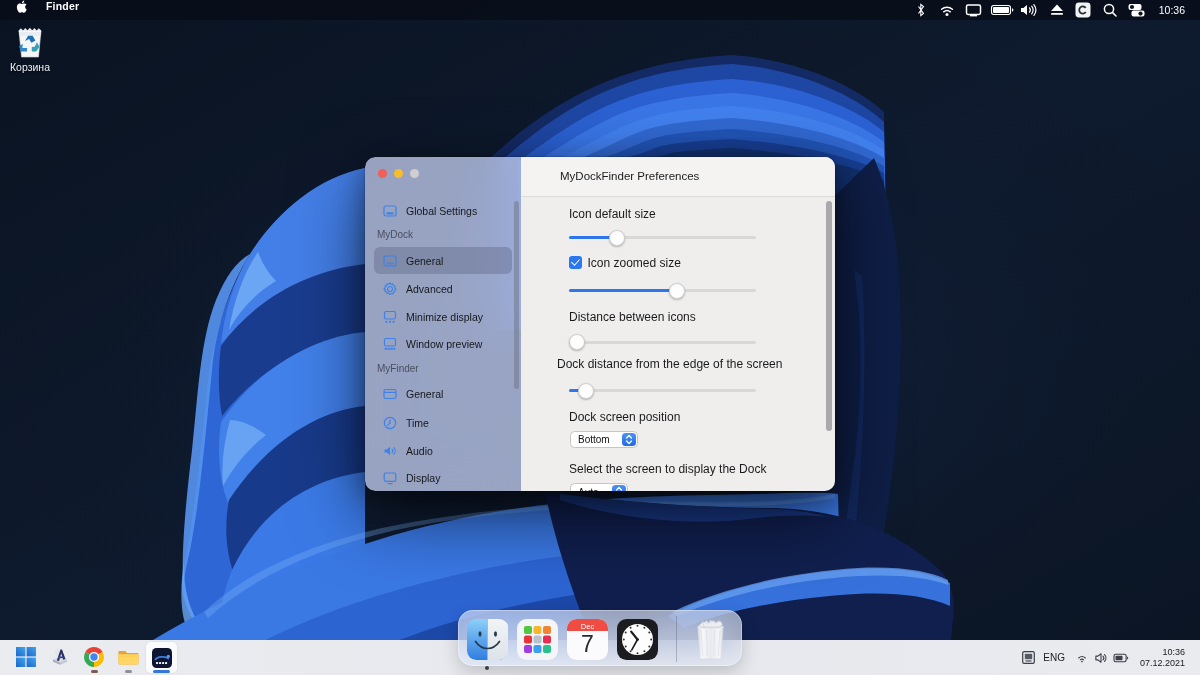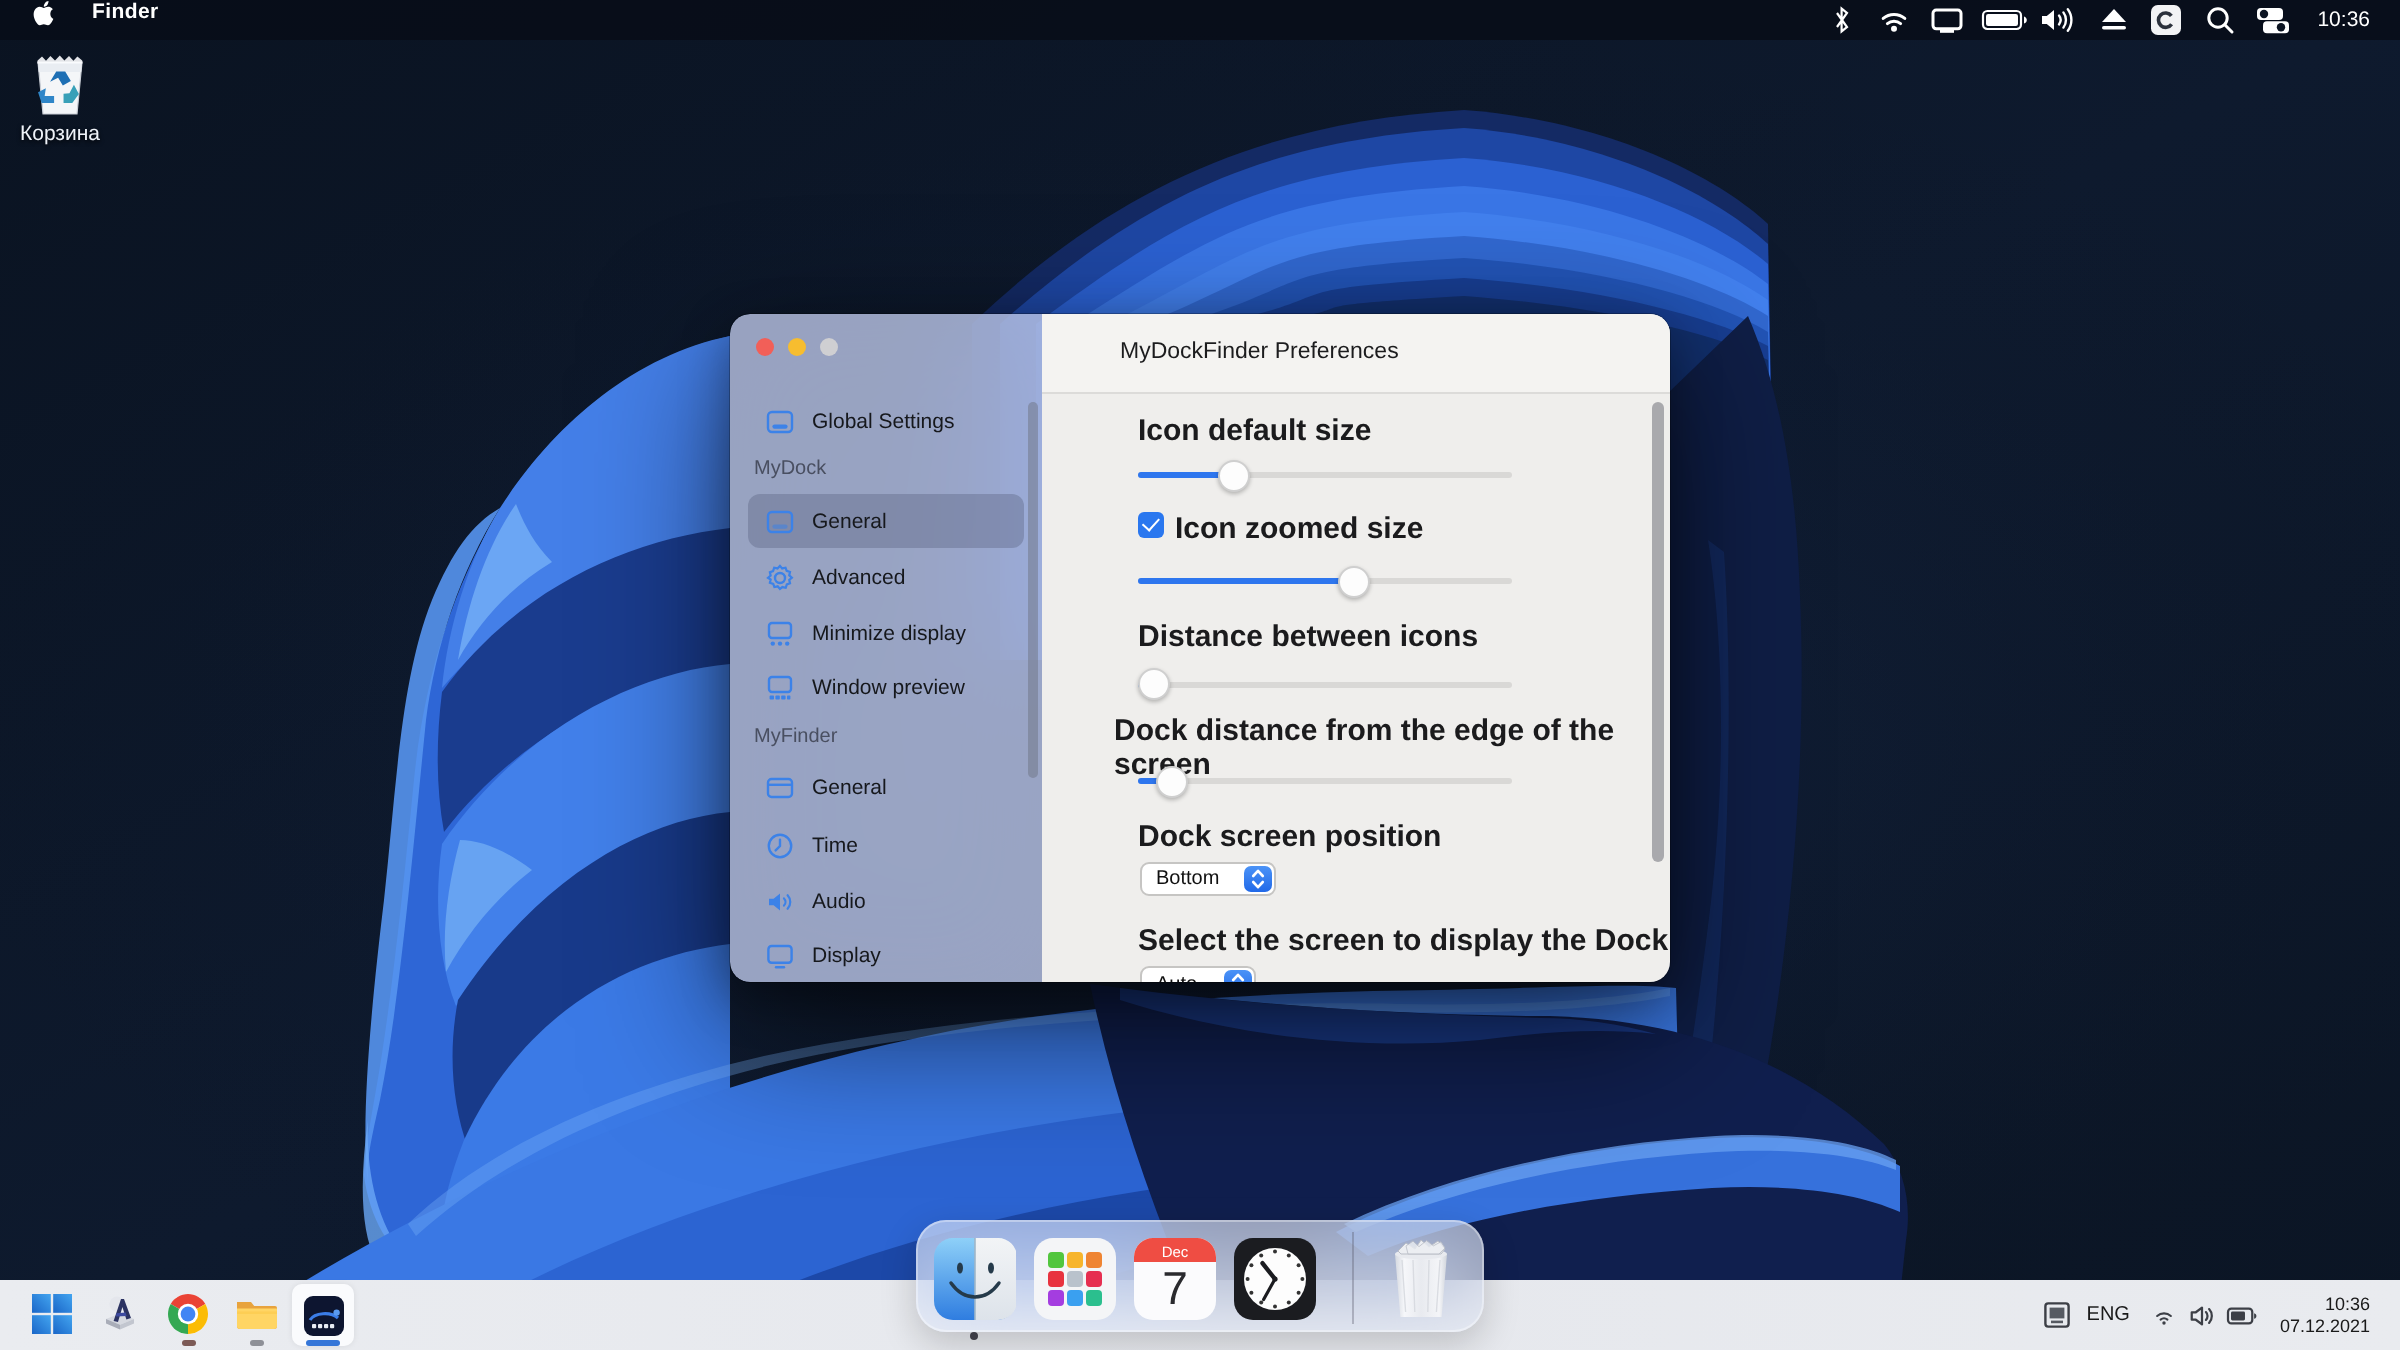--- a/index.html
+++ b/index.html
@@ -28,21 +28,21 @@
     font-size:10.5px;color:#16181c;border-radius:6px;}
   .srow svg{margin-left:9px;flex:none;}
   .srow span{margin-left:9px;}
   .slab{position:absolute;left:12px;font-size:10px;color:rgba(60,65,80,.85);}
   #sscroll{position:absolute;left:149px;top:44px;width:5px;height:188px;border-radius:3px;
     background:rgba(110,116,132,.5);}
   #main{position:relative;flex:1;background:#efeeec;}
   #mtitle{position:absolute;left:0;top:0;width:100%;height:39px;background:#f4f3f1;
     border-bottom:1px solid #dcdbd9;padding-left:32px;}
   #mtitle span{position:absolute;left:39px;top:12.5px;font-size:11.5px;color:#1c1c1e;}
-  .clab{position:absolute;font-size:15px;color:#1b1b1d;font-weight:bold;}
+  .clab{position:absolute;font-size:12px;color:#1b1b1d;}
   .track{position:absolute;left:48px;width:187px;height:3px;border-radius:2px;background:#d9d8d6;}
   .track .fill{position:absolute;left:0;top:0;height:3px;border-radius:2px;background:#2e76ee;}
   .thumb{position:absolute;width:16px;height:16px;border-radius:50%;background:#fdfdfd;
     border:0.5px solid #cfcfcf;box-shadow:0 1px 2px rgba(0,0,0,.25);box-sizing:border-box;}
   .chk{position:absolute;width:13px;height:13px;border-radius:3px;background:#2a77ef;}
   .chk:after{content:"";position:absolute;left:4px;top:1.2px;width:3.5px;height:7px;
     border:solid #fff;border-width:0 1.6px 1.6px 0;transform:rotate(42deg);}
   .dd{position:absolute;height:17px;background:#fff;border:1px solid #c6c5c3;border-radius:4.5px;
     box-sizing:border-box;font-size:10px;color:#111;}
   .dd .tx{position:absolute;left:7px;top:2.5px;}

